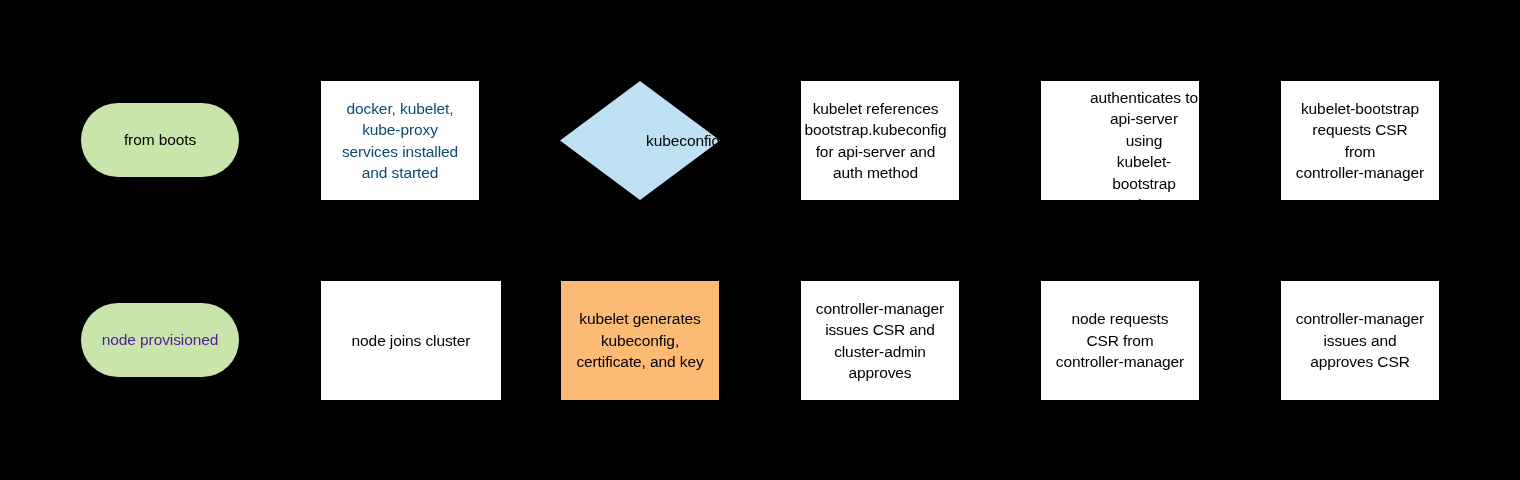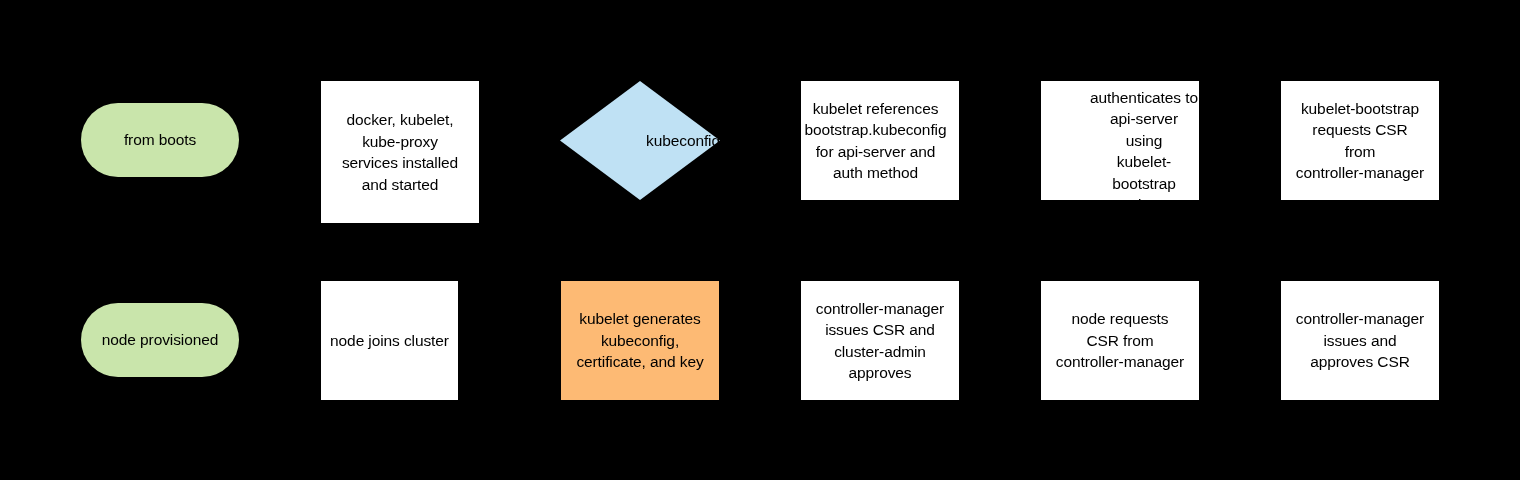--- a/index.html
+++ b/index.html
@@ -62,42 +62,42 @@
   .node.overflow .label {
     width: 176px;
     margin-left: -9px;
   }
 </style>
 </head>
 <body>
 
 <div id="canvas">
     <div class="node terminator" style="left: 81px; top: 103px; width: 158px; height: 74px; background: rgb(201, 229, 171); color: rgb(0, 0, 0);"><span class="label">from boots</span></div>
-    <div class="node rect" style="left: 321px; top: 81px; width: 158px; height: 142px; background: rgb(255, 255, 255); color: #000000;"><span class="label">docker, kubelet,
+    <div class="node rect" style="left: 321px; top: 81px; width: 158px; height: 119px; background: rgb(255, 255, 255); color: #0c4a6e;"><span class="label">docker, kubelet,
 kube-proxy
 services installed
 and started</span></div>
     <div class="node decision" style="left: 560px; top: 81px; width: 160px; height: 119px;"><svg class="diamond-shape" viewBox="0 0 160 119" preserveAspectRatio="none">
         <polygon points="80,0 160,59.5 80,119 0,59.5" fill="#bfe1f4"></polygon>
       </svg><span class="decision-label">kubeconfig</span></div>
     <div class="node rect overflow" style="left: 801px; top: 81px; width: 158px; height: 119px; background: rgb(255, 255, 255); color: rgb(0, 0, 0);"><span class="label">kubelet references
 bootstrap.kubeconfig
 for api-server and
 auth method</span></div>
     <div class="node rect" style="left: 1041px; top: 81px; width: 158px; height: 119px; background: rgb(255, 255, 255); color: rgb(0, 0, 0); padding-left: 48px;"><span class="label">kubelet
 authenticates to
 api-server using
 kubelet-bootstrap
 token</span></div>
     <div class="node rect" style="left: 1281px; top: 81px; width: 158px; height: 119px; background: rgb(255, 255, 255); color: rgb(0, 0, 0);"><span class="label">kubelet-bootstrap
 requests CSR
 from
 controller-manager</span></div>
-    <div class="node terminator" style="left: 81px; top: 303px; width: 158px; height: 74px; background: rgb(201, 229, 171); color: #000000;"><span class="label">node provisioned</span></div>
-    <div class="node rect" style="left: 321px; top: 281px; width: 137px; height: 119px; background: rgb(255, 255, 255); color: rgb(0, 0, 0);"><span class="label">node joins cluster</span></div>
+    <div class="node terminator" style="left: 81px; top: 303px; width: 158px; height: 74px; background: rgb(201, 229, 171); color: #4c1d95;"><span class="label">node provisioned</span></div>
+    <div class="node rect" style="left: 321px; top: 281px; width: 180px; height: 119px; background: rgb(255, 255, 255); color: rgb(0, 0, 0);"><span class="label">node joins cluster</span></div>
     <div class="node rect" style="left: 561px; top: 281px; width: 158px; height: 119px; background: #fdba74; color: rgb(0, 0, 0);"><span class="label">kubelet generates
 kubeconfig,
 certificate, and key</span></div>
     <div class="node rect" style="left: 801px; top: 281px; width: 158px; height: 119px; background: rgb(255, 255, 255); color: rgb(0, 0, 0);"><span class="label">controller-manager
 issues CSR and
 cluster-admin
 approves</span></div>
     <div class="node rect" style="left: 1041px; top: 281px; width: 158px; height: 119px; background: rgb(255, 255, 255); color: rgb(0, 0, 0); justify-content: flex-end;"><span class="label">node requests
 CSR from
 controller-manager</span></div>

